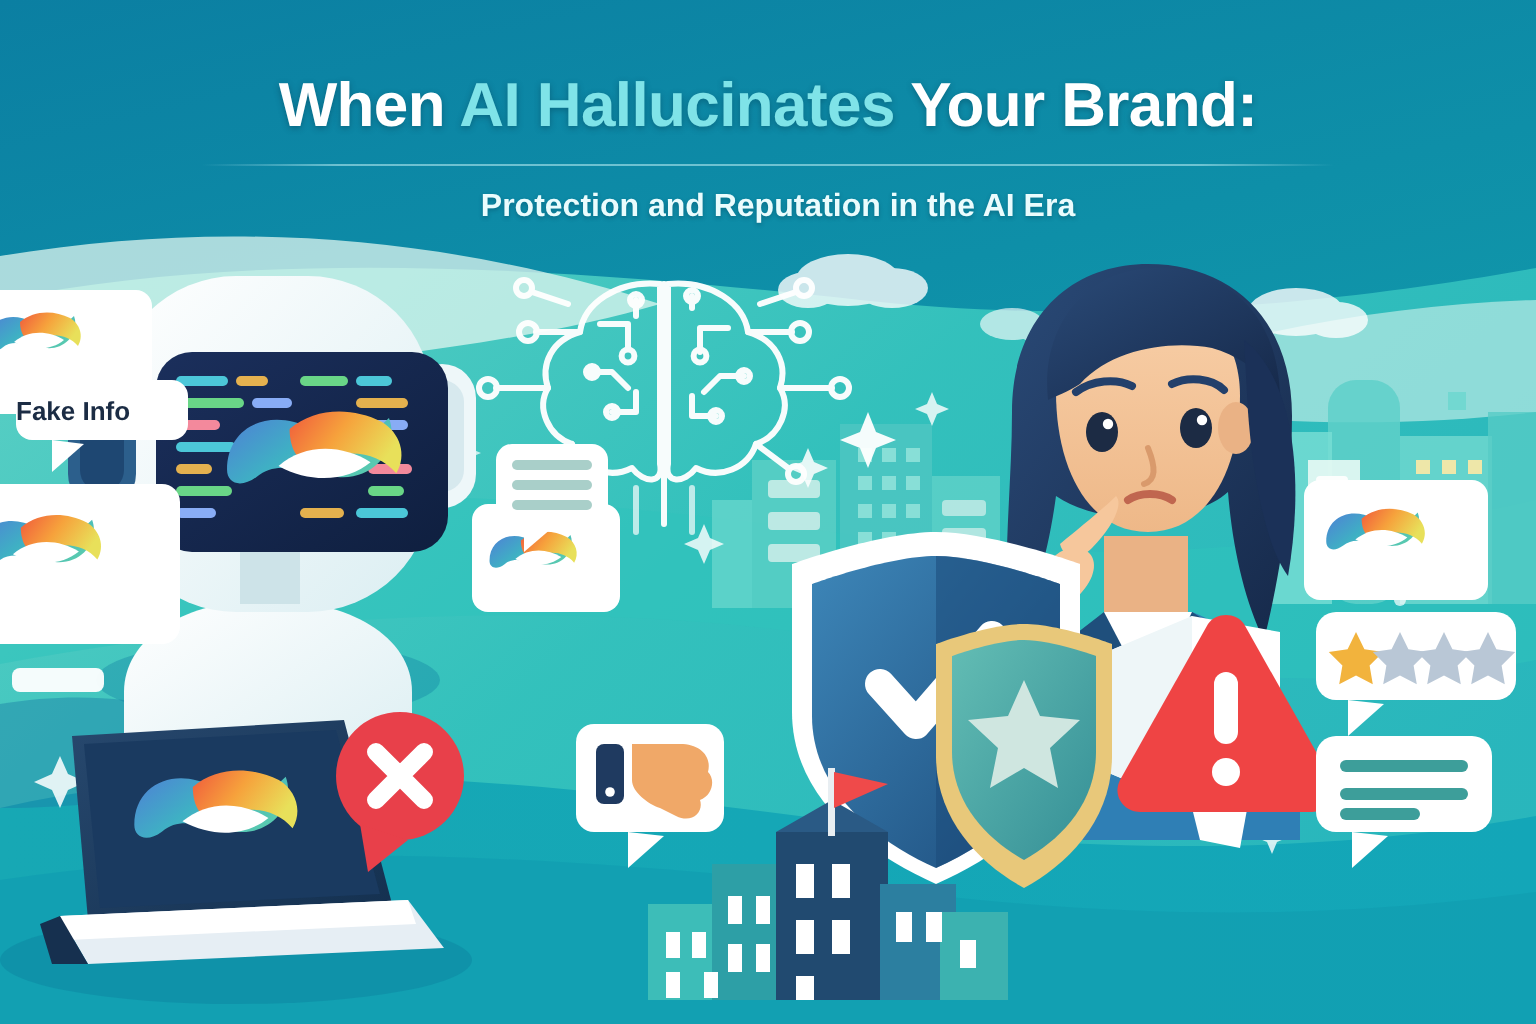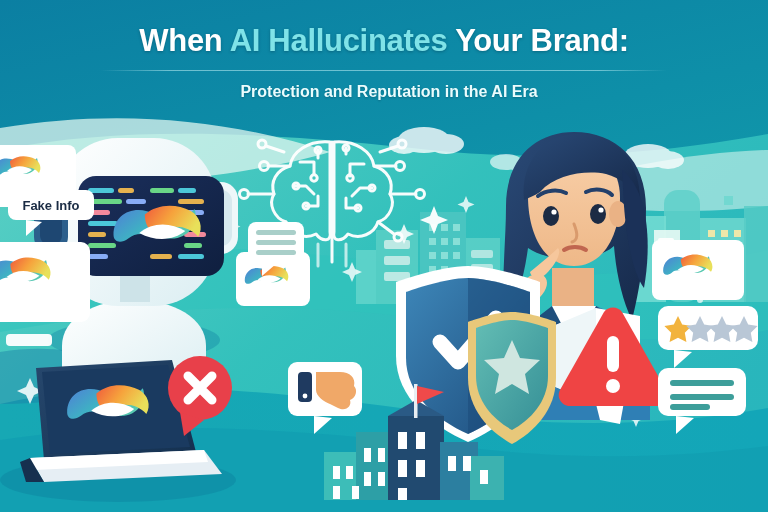--- a/index.html
+++ b/index.html
@@ -8,21 +8,21 @@
     font-family:"Liberation Sans", sans-serif;
     background:#0e8aa8;
   }
   #stage{position:relative;width:768px;height:512px;overflow:hidden;}
   .abs{position:absolute;}
   svg{display:block;}
   #art{position:absolute;inset:0;width:768px;height:512px;}
 
   
   #header{
-    position:absolute;left:0;top:0;width:768px;height:118px;
+    position:absolute;left:0;top:12px;width:768px;height:118px;
     z-index:40;text-align:center;pointer-events:none;
   }
   #title{
     margin:0;padding-top:24px;
     font-size:31px;font-weight:700;letter-spacing:-0.3px;
     line-height:1.08;white-space:nowrap;
     text-shadow:0 1px 3px rgba(0,40,60,.35);
   }
   .t-w{color:#ffffff;}
   .t-c{color:#7fe3e8;}
@@ -489,21 +489,21 @@
       </g>
 
       <g>
         <rect x="8" y="190" width="86" height="30" rx="8" fill="#ffffff"></rect>
         <path d="M26,220 l0,16 l16,-14 Z" fill="#ffffff"></path>
       </g>
 
     </g>
   </svg>
 
-  <div class="abs" style="left:8px;top:190px;width:86px;height:30px;display:flex;align-items:center;justify-content:center;z-index:30;">
+  <div class="abs" style="left:8px;top:190px;width:86px;height:30px;display:flex;align-items:center;z-index:30;">
     <span style="font-size:13px;font-weight:700;color:#1b2c44;">Fake Info</span>
   </div>
 
   <div id="header">
     <h1 id="title">
       <span class="t-w">When </span><span class="t-c">AI Hallucinates</span><span class="t-w"> Your Brand:</span>
     </h1>
     <div id="title-rule"></div>
     <p id="subtitle">Protection and Reputation in the AI Era</p>
   </div>

